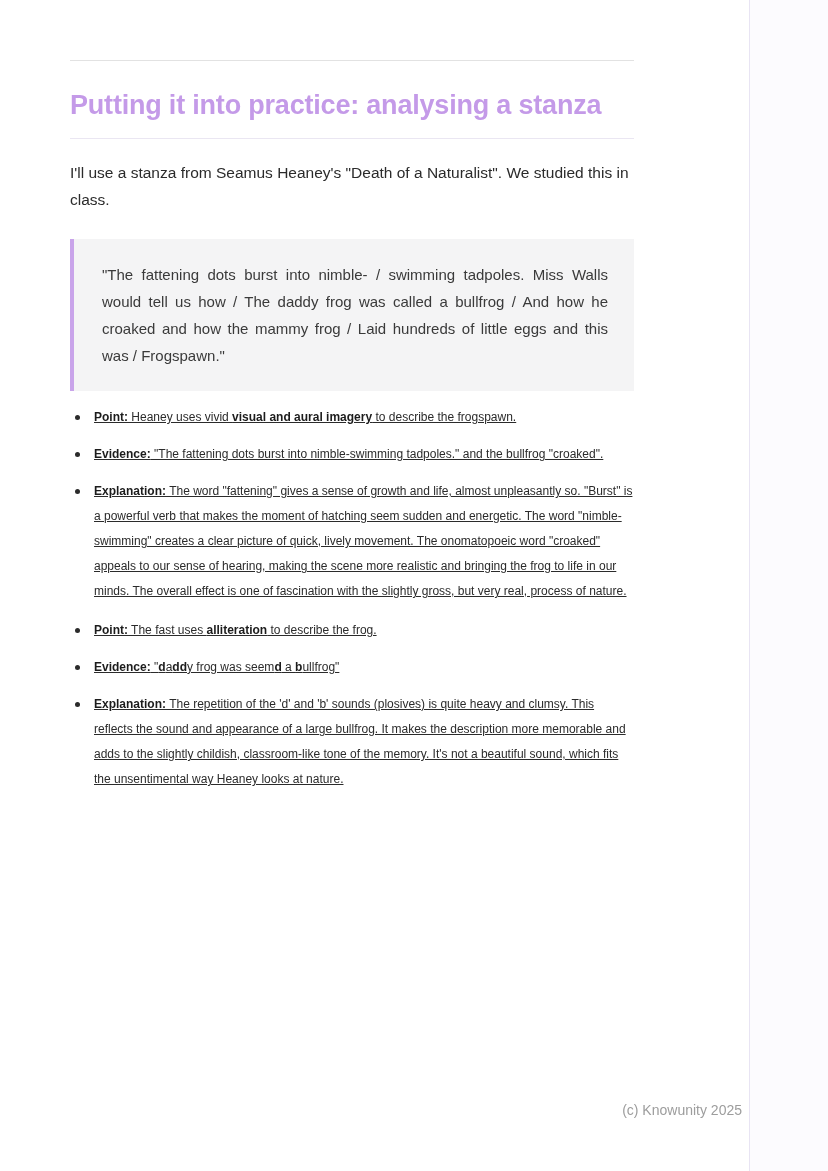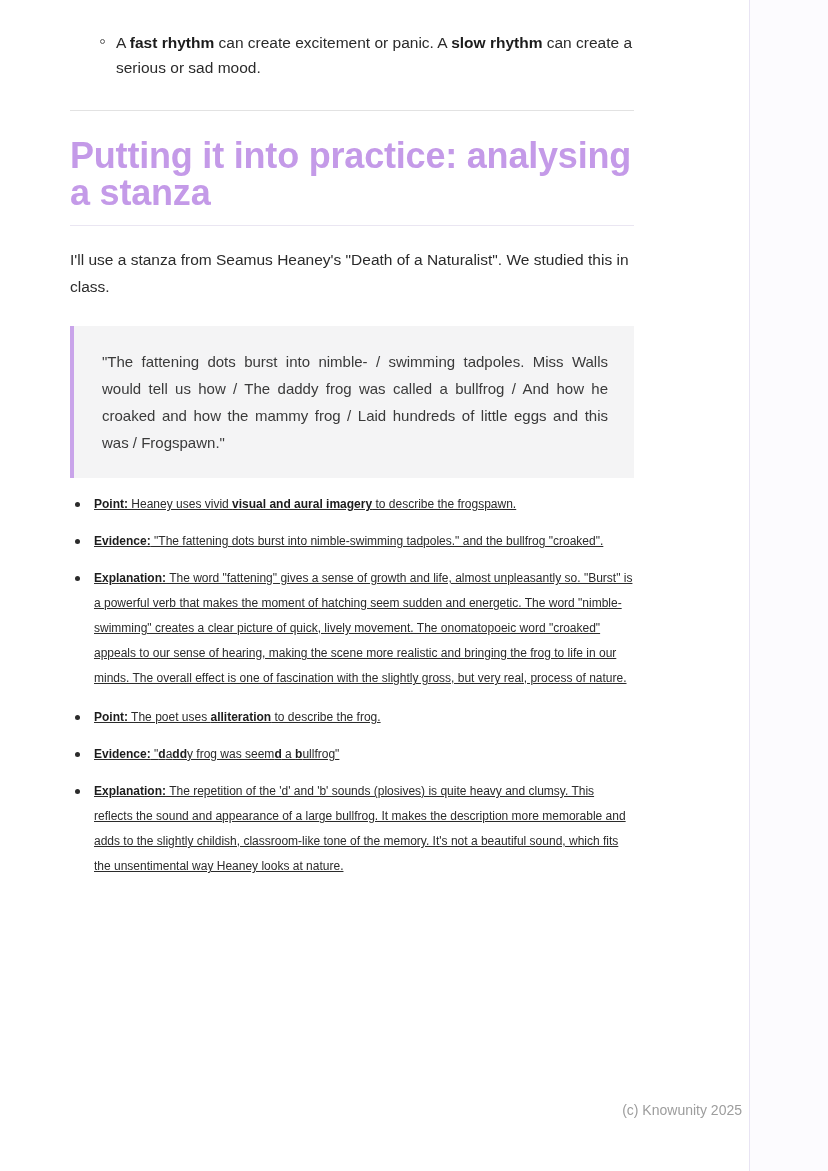--- a/index.html
+++ b/index.html
@@ -64,21 +64,21 @@
   }
 
   .divider {
     border: none;
     border-top: 1px solid #e2e2e2;
     margin: 30px 0 0 0;
     height: 0;
   }
 
   h1.section-title {
-    font-size: 36px;
+    font-size: 27px;
     line-height: 37px;
     font-weight: bold;
     color: #c49ae8;
     margin: 26px 0 0 0;
     letter-spacing: -0.2px;
   }
   .title-rule {
     border: none;
     border-top: 1px solid #eae6f2;
     margin: 14px 0 0 0;
@@ -151,43 +151,40 @@
 </style>
 </head>
 <body>
 
 <div class="page">
 
   <div class="right-rail"></div>
 
   <div class="content">
 
-    <ul class="circle-list">
-      <li><span>A </span><b>fast rhythm</b><span> can create excitement or panic. A </span><b>slow rhythm</b><span> can create a serious or sad mood.</span></li>
-    </ul>
 
     <hr class="divider">
 
     <h1 class="section-title">Putting it into practice: analysing a stanza</h1>
     <hr class="title-rule">
 
     <p class="body-text">I'll use a stanza from Seamus Heaney's "Death of a Naturalist". We studied this in class.</p>
 
     <div class="quote-block">
       <p>"The fattening dots burst into nimble- / swimming tadpoles. Miss Walls would tell us how / The daddy frog was called a bullfrog / And how he croaked and how the mammy frog / Laid hundreds of little eggs and this was / Frogspawn."</p>
     </div>
 
     <ul class="dot-list">
       <li><b>Point:</b><span> Heaney uses vivid </span><b>visual and aural imagery</b><span> to describe the frogspawn.</span></li>
       <li><b>Evidence:</b><span> "The fattening dots burst into nimble-swimming tadpoles." and the bullfrog "croaked".</span></li>
       <li><b>Explanation:</b><span> The word "fattening" gives a sense of growth and life, almost unpleasantly so. "Burst" is a powerful verb that makes the moment of hatching seem sudden and energetic. The word "nimble-swimming" creates a clear picture of quick, lively movement. The onomatopoeic word "croaked" appeals to our sense of hearing, making the scene more realistic and bringing the frog to life in our minds. The overall effect is one of fascination with the slightly gross, but very real, process of nature.</span></li>
     </ul>
 
     <ul class="dot-list">
-      <li><b>Point:</b><span> The poet uses </span><b>alliteration</b><span> to describe the frog.</span></li>
+      <li><b>Point:</b><span> The fast uses </span><b>alliteration</b><span> to describe the frog.</span></li>
       <li><b>Evidence:</b><span> "</span><b>d</b><span>a</span><b>dd</b><span>y frog was seem</span><b>d</b><span> a </span><b>b</b><span>ullfrog"</span></li>
       <li><b>Explanation:</b><span> The repetition of the 'd' and 'b' sounds (plosives) is quite heavy and clumsy. This reflects the sound and appearance of a large bullfrog. It makes the description more memorable and adds to the slightly childish, classroom-like tone of the memory. It's not a beautiful sound, which fits the unsentimental way Heaney looks at nature.</span></li>
     </ul>
 
   </div>
 
   <div class="footer-note">(c) Knowunity 2025</div>
 
 </div>
 

